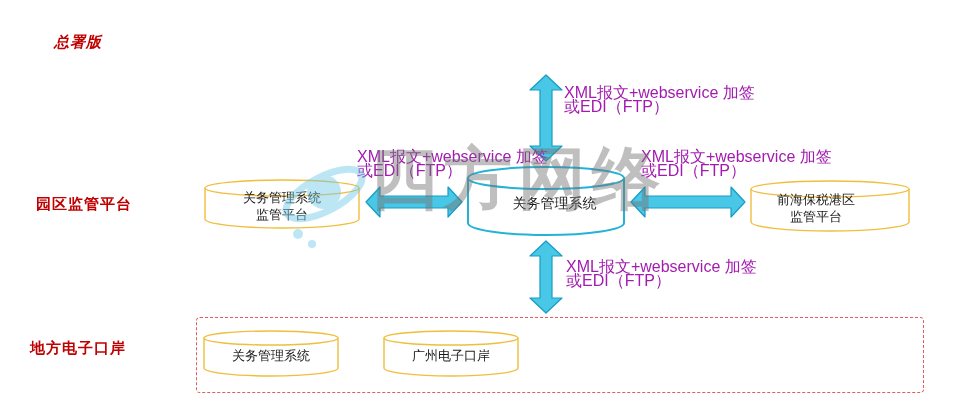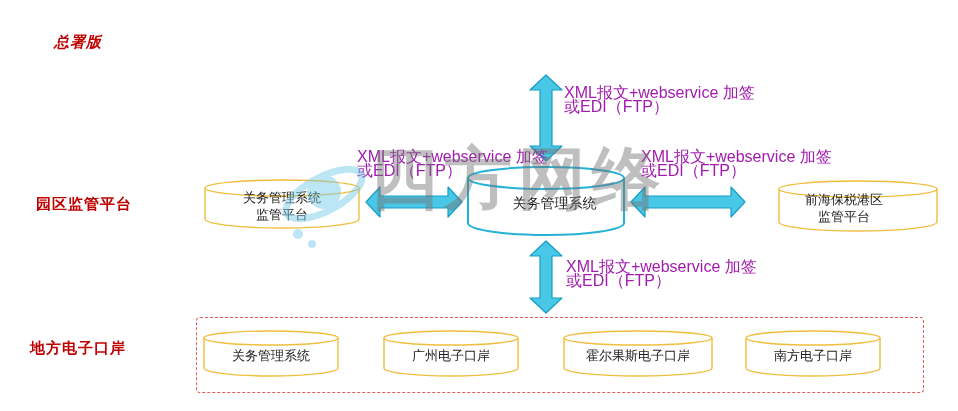--- a/index.html
+++ b/index.html
@@ -95,21 +95,21 @@
   </div>
 
   <svg class="abs" style="left:630px;top:185px;" width="116" height="34">
     <polygon class="arrow-poly" points="1,17 15,2 15,11 101,11 101,2 115,17 101,32 101,23 15,23 15,32"></polygon>
   </svg>
   <div class="edge-label" style="left:641px;top:150px;">
     <div>XML报文+webservice 加签</div>
     <div>或EDI（FTP）</div>
   </div>
 
-  <div class="node" style="left:778px;top:180px;width:132px;height:52px;">
+  <div class="node" style="left:750px;top:180px;width:132px;height:52px;">
     <svg width="160" height="52" viewBox="0 0 160 52">
       <path class="gold-shape" d="M1,9 L1,42 A79,9 0 0 0 159,42 L159,9 A79,8 0 0 0 1,9 Z"></path>
       <path class="gold-rim" d="M1,9 A79,8 0 0 0 159,9"></path>
     </svg>
     <div class="node-label lbl-13">
       <div>前海保税港区</div>
       <div>监管平台</div>
     </div>
   </div>
 
@@ -132,35 +132,21 @@
   </div>
 
   <div class="node" style="left:383px;top:330px;width:136px;height:47px;">
     <svg width="136" height="47" viewBox="0 0 136 47">
       <path class="gold-shape" d="M1,8 L1,38 A67,8 0 0 0 135,38 L135,8 A67,7 0 0 0 1,8 Z"></path>
       <path class="gold-rim" d="M1,8 A67,7 0 0 0 135,8"></path>
     </svg>
     <div class="node-label lbl-13">广州电子口岸</div>
   </div>
 
-  <div class="node" style="left:563px;top:330px;width:150px;height:47px;">
-    <svg width="150" height="47" viewBox="0 0 150 47">
-      <path class="gold-shape" d="M1,8 L1,38 A74,8 0 0 0 149,38 L149,8 A74,7 0 0 0 1,8 Z"></path>
-      <path class="gold-rim" d="M1,8 A74,7 0 0 0 149,8"></path>
-    </svg>
-    <div class="node-label lbl-13">霍尔果斯电子口岸</div>
-  </div>
 
-  <div class="node" style="left:745px;top:330px;width:136px;height:47px;">
-    <svg width="136" height="47" viewBox="0 0 136 47">
-      <path class="gold-shape" d="M1,8 L1,38 A67,8 0 0 0 135,38 L135,8 A67,7 0 0 0 1,8 Z"></path>
-      <path class="gold-rim" d="M1,8 A67,7 0 0 0 135,8"></path>
-    </svg>
-    <div class="node-label lbl-13">南方电子口岸</div>
-  </div>
 
   <div class="watermark">
     <svg class="watermark-icon" width="92" height="120" viewBox="0 0 92 120">
       <g stroke="#6fc9ea" fill="none" stroke-width="7" transform="rotate(-28 46 60)">
         <ellipse cx="46" cy="60" rx="42" ry="17"></ellipse>
       </g>
       <circle cx="46" cy="58" r="17" fill="#6fc9ea"></circle>
       <circle cx="20" cy="100" r="5" fill="#6fc9ea"></circle>
       <circle cx="34" cy="110" r="4" fill="#6fc9ea"></circle>
     </svg>

